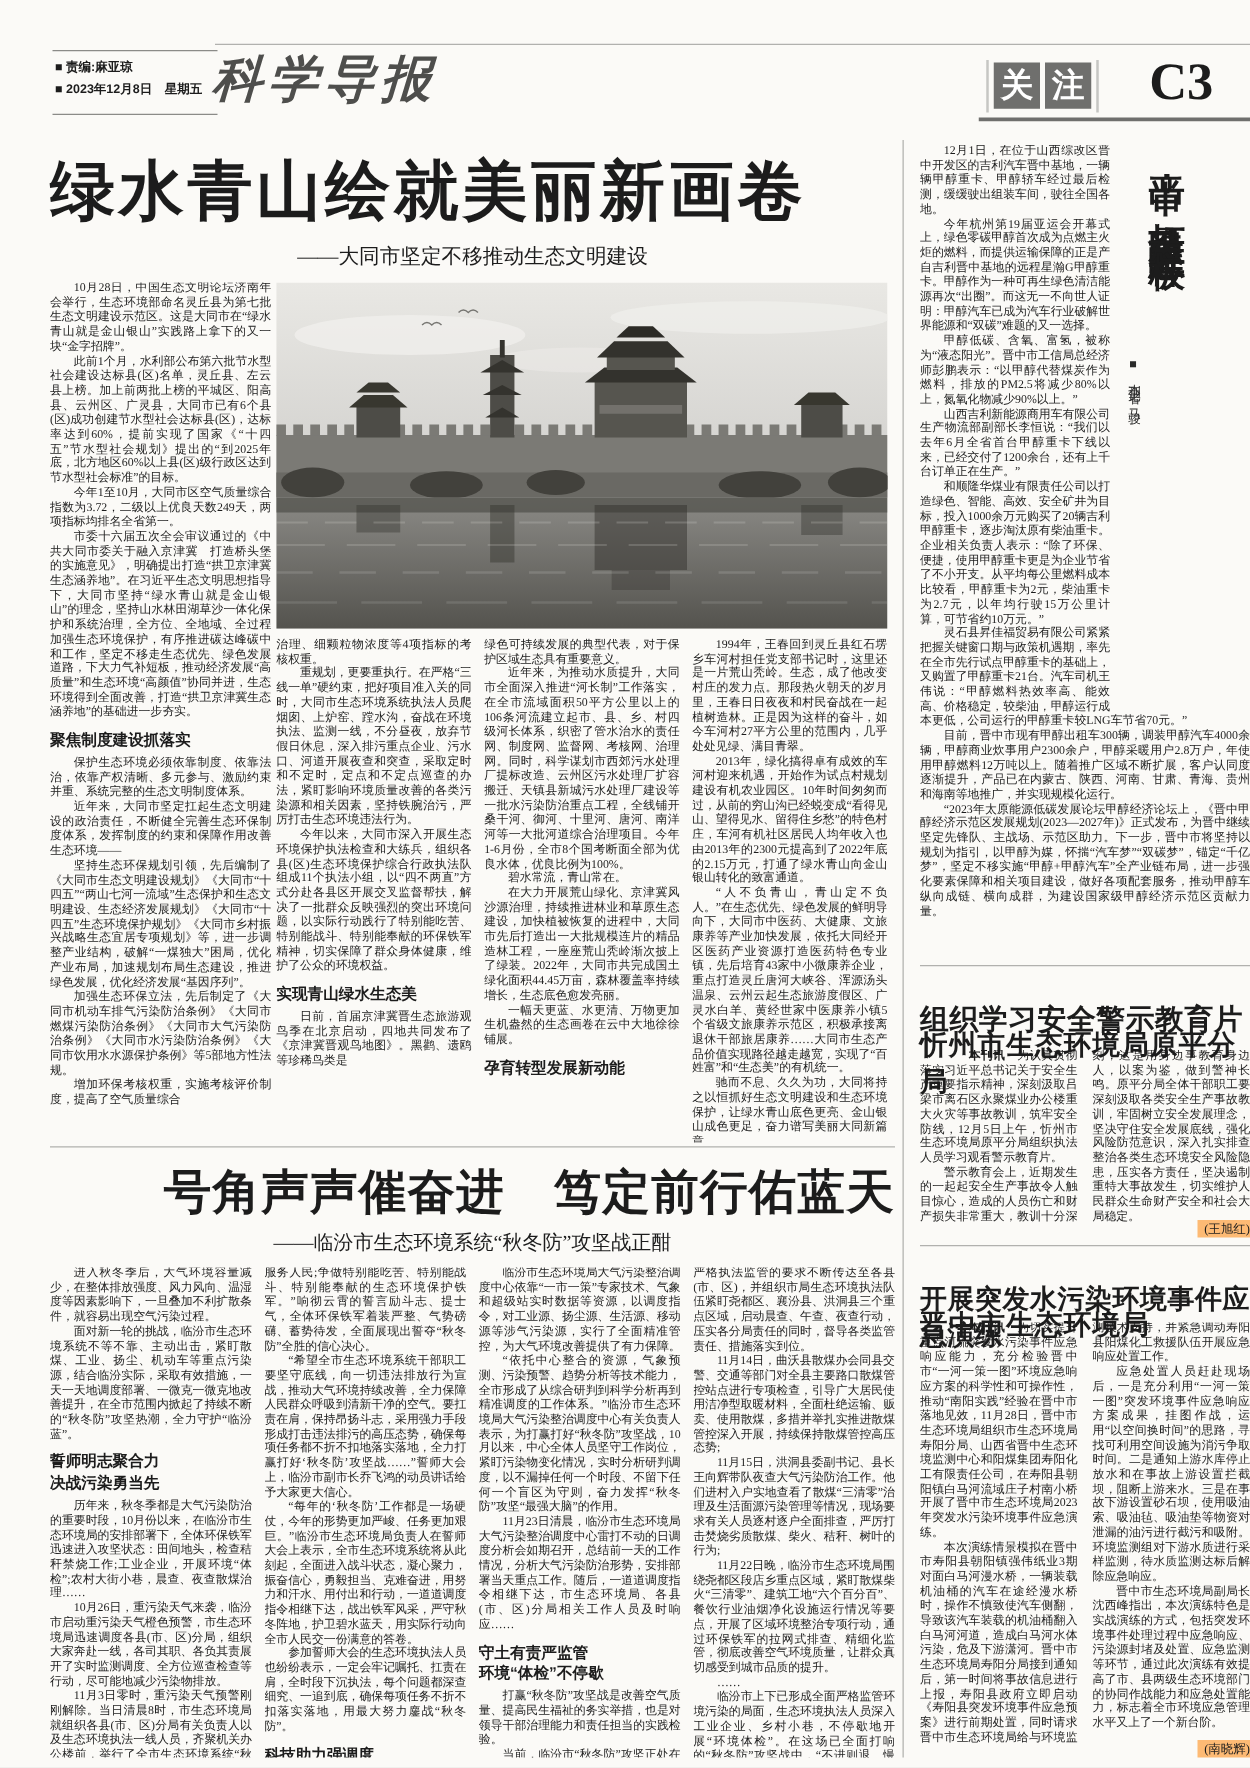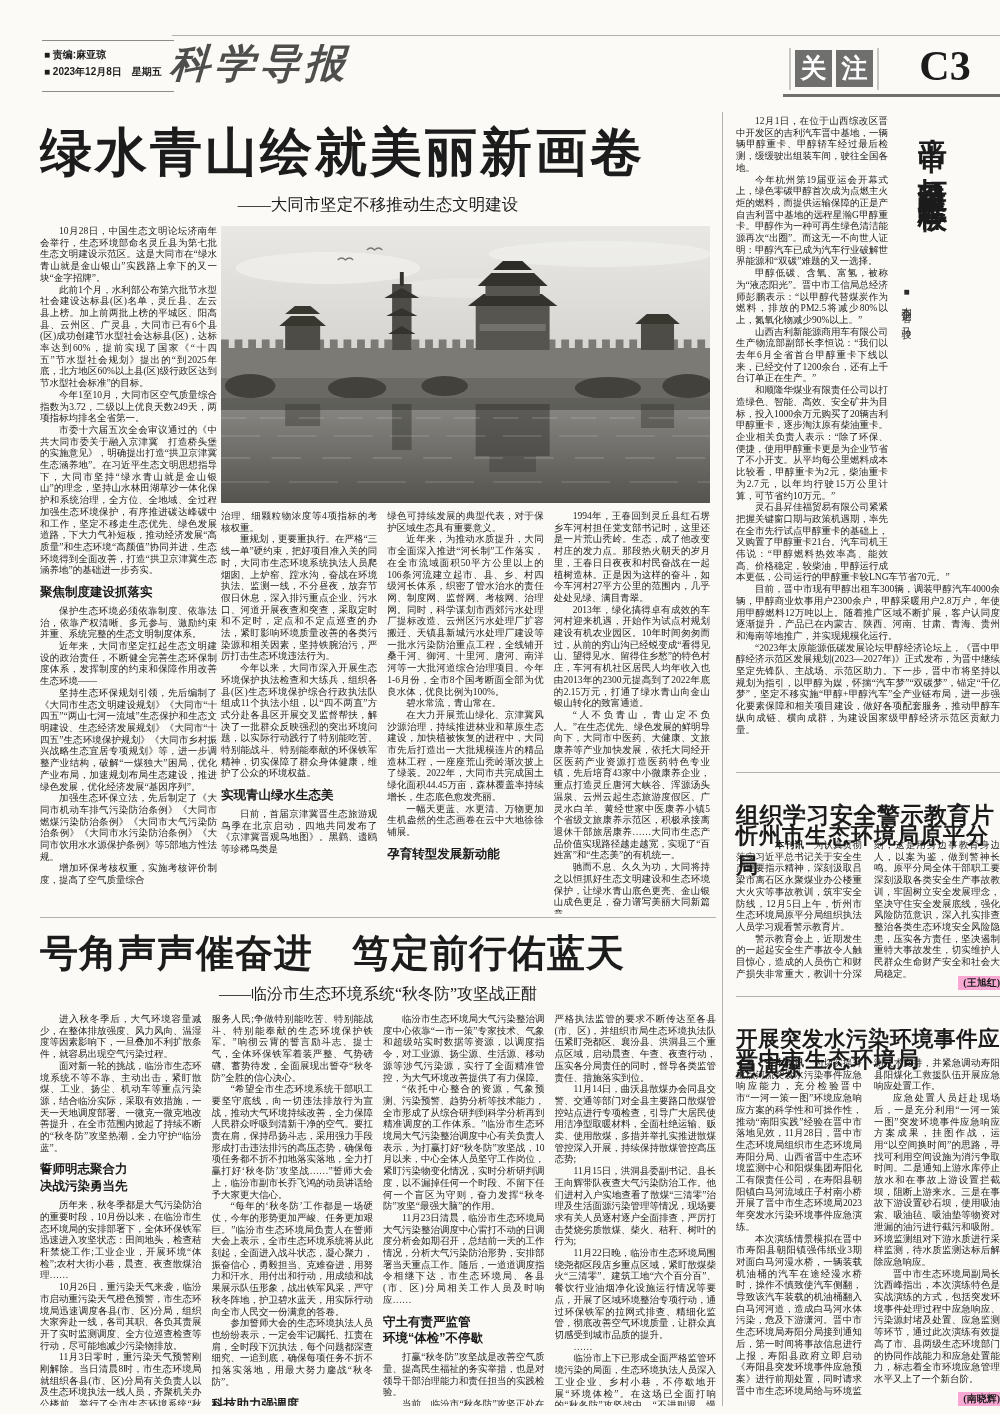--- a/index.html
+++ b/index.html
@@ -19,21 +19,21 @@
   .twocol{column-count:2;column-gap:12px;overflow:hidden;}
   .colbox{overflow:hidden;}
   .masthead{font-style:italic;font-weight:900;font-size:40px;letter-spacing:5px;color:#4e4e4c;
             font-family:"Liberation Serif",serif;transform:skewX(-3deg);}
   .tag-box{position:absolute;width:37px;height:37px;background:#6f6f6d;color:#fff;text-align:center;
            line-height:37px;font-size:26px;font-weight:bold;font-family:"Liberation Sans",sans-serif;}
   .vh-wrap{float:right;width:104px;height:438px;margin:2px 0 8px 8px;display:flex;}
   .v-byline{writing-mode:vertical-rl;font-size:10px;letter-spacing:2px;color:#2a2a2a;width:16px;margin-top:168px;}
   .v-head{writing-mode:vertical-rl;font-weight:900;font-size:29px;letter-spacing:3px;line-height:1.0;
           margin-left:6px;font-family:"Liberation Serif",serif;}
-  .sec-author{position:absolute;right:0;bottom:0;font-weight:bold;font-size:10px;background:#f9a8d4;padding-left:5px;margin-top:28px;}
+  .sec-author{position:absolute;right:0;bottom:0;font-weight:normal;font-size:10px;background:#fdba74;padding-left:5px;margin-top:28px;}
   b{font-weight:bold;margin-left:20px;}
 </style>
 </head>
 <body>
 
 <div class="page">
 
   <div class="rule" style="left:172px;top:35px;width:828px;height:1px;"></div>
   <div class="abs sans" style="left:42px;top:40px;width:132px;height:52px;border-top:1.5px solid #8b8b88;border-bottom:1.5px solid #8b8b88;padding:5px 0 0 2px;box-sizing:border-box;">
     <div style="font-size:10px;font-weight:bold;line-height:17px;">■ 责编:麻亚琼</div>
@@ -192,36 +192,36 @@
   <div class="abs" style="left:736px;top:1058px;width:264px;height:348px;">
     <div class="twocol body-txt" style="height:348px;">
         <p class="para"><b>本刊讯</b>　为切实提升重点河流突发水污染事件应急响应能力，充分检验晋中市“一河一策一图”环境应急响应方案的科学性和可操作性，推动“南阳实践”经验在晋中市落地见效，11月28日，晋中市生态环境局组织市生态环境局寿阳分局、山西省晋中生态环境监测中心和阳煤集团寿阳化工有限责任公司，在寿阳县朝阳镇白马河流域庄子村南小桥开展了晋中市生态环境局2023年突发水污染环境事件应急演练。</p>
         <p class="para">本次演练情景模拟在晋中市寿阳县朝阳镇强伟纸业3期对面白马河漫水桥，一辆装载机油桶的汽车在途经漫水桥时，操作不慎致使汽车侧翻，导致该汽车装载的机油桶翻入白马河河道，造成白马河水体污染，危及下游潇河。晋中市生态环境局寿阳分局接到通知后，第一时间将事故信息进行上报，寿阳县政府立即启动《寿阳县突发环境事件应急预案》进行前期处置，同时请求晋中市生态环境局给与环境监测技术支持，并紧急调动寿阳县阳煤化工救援队伍开展应急响应处置工作。</p>
         <p class="para">应急处置人员赶赴现场后，一是充分利用“一河一策一图”突发环境事件应急响应方案成果，挂图作战，运用“以空间换时间”的思路，寻找可利用空间设施为消污争取时间。二是通知上游水库停止放水和在事故上游设置拦截坝，阻断上游来水。三是在事故下游设置砂石坝，使用吸油索、吸油毡、吸油垫等物资对泄漏的油污进行截污和吸附。环境监测组对下游水质进行采样监测，待水质监测达标后解除应急响应。</p>
         <p class="para">晋中市生态环境局副局长沈西峰指出，本次演练特色是实战演练的方式，包括突发环境事件处理过程中应急响应、污染源封堵及处置、应急监测等环节，通过此次演练有效提高了市、县两级生态环境部门的协同作战能力和应急处置能力，标志着全市环境应急管理水平又上了一个新台阶。</p>
       </div>
     <span class="sec-author">(南晓辉)</span>
   </div>
 
-  <div class="abs" style="left:40px;top:928px;width:676px;text-align:left;font-weight:900;font-size:38px;letter-spacing:1px;font-family:'Liberation Serif',serif;">号角声声催奋进　笃定前行佑蓝天</div>
+  <div class="abs" style="left:40px;top:928px;width:676px;text-align:right;font-weight:900;font-size:38px;letter-spacing:1px;font-family:'Liberation Serif',serif;">号角声声催奋进　笃定前行佑蓝天</div>
   <div class="abs" style="left:40px;top:984px;width:676px;text-align:center;font-size:16px;">——临汾市生态环境系统“秋冬防”攻坚战正酣</div>
   <div class="abs" style="left:40px;top:1014px;width:676px;height:392px;display:flex;gap:10px;">
     <div class="colbox body-txt" style="flex:1;">
         <p class="para">进入秋冬季后，大气环境容量减少，在整体排放强度、风力风向、温湿度等因素影响下，一旦叠加不利扩散条件，就容易出现空气污染过程。</p>
         <p class="para">面对新一轮的挑战，临汾市生态环境系统不等不靠、主动出击，紧盯散煤、工业、扬尘、机动车等重点污染源，结合临汾实际，采取有效措施，一天一天地调度部署、一微克一微克地改善提升，在全市范围内掀起了持续不断的“秋冬防”攻坚热潮，全力守护“临汾蓝”。</p>
         <h4 class="sub-head">誓师明志聚合力
 决战污染勇当先</h4>
         <p class="para">历年来，秋冬季都是大气污染防治的重要时段，10月份以来，在临汾市生态环境局的安排部署下，全体环保铁军迅速进入攻坚状态：田间地头，检查秸秆禁烧工作;工业企业，开展环境“体检”;农村大街小巷，晨查、夜查散煤治理……</p>
         <p class="para">10月26日，重污染天气来袭，临汾市启动重污染天气橙色预警，市生态环境局迅速调度各县(市、区)分局，组织大家奔赴一线，各司其职、各负其责展开了实时监测调度、全方位巡查检查等行动，尽可能地减少污染物排放。</p>
         <p class="para">11月3日零时，重污染天气预警刚刚解除。当日清晨8时，市生态环境局就组织各县(市、区)分局有关负责人以及生态环境执法一线人员，齐聚机关办公楼前，举行了全市生态环境系统“秋冬防”攻坚誓师大会。</p>
       </div>
     <div class="colbox body-txt" style="flex:1;">
         <p class="para cont">服务人民;争做特别能吃苦、特别能战斗、特别能奉献的生态环境保护铁军。”响彻云霄的誓言励斗志、提士气，全体环保铁军着装严整、气势磅礴、蓄势待发，全面展现出誓夺“秋冬防”全胜的信心决心。</p>
         <p class="para">“希望全市生态环境系统干部职工要坚守底线，向一切违法排放行为宣战，推动大气环境持续改善，全力保障人民群众呼吸到清新干净的空气。要扛责在肩，保持昂扬斗志，采用强力手段形成打击违法排污的高压态势，确保每项任务都不折不扣地落实落地，全力打赢打好‘秋冬防’攻坚战……”誓师大会上，临汾市副市长乔飞鸿的动员讲话给予大家更大信心。</p>
-        <p class="para">“每年的‘秋冬防’工作都是一场硬仗，今年的形势更加严峻、任务更加艰巨。”临汾市生态环境局负责人在誓师大会上表示，全市生态环境系统将从此刻起，全面进入战斗状态，凝心聚力，振奋信心，勇毅担当、克难奋进，用努力和汗水、用付出和行动，用成绩和战果展示队伍形象，战出铁军风采，严守秋冬阵地，护卫碧水蓝天，用实际行动向全市人民交一份满意的答卷。</p>
+        <p class="para">“每年的‘秋冬防’工作都是一场硬仗，今年的形势更加严峻、任务更加艰巨。”临汾市生态环境局负责人在誓师大会上表示，全市生态环境系统将从此刻起，全面进入战斗状态，凝心聚力，振奋信心，勇毅担当、克难奋进，用努力和汗水、用付出和行动，一道道调度指令相继下达，战出铁军风采，严守秋冬阵地，护卫碧水蓝天，用实际行动向全市人民交一份满意的答卷。</p>
         <p class="para">参加誓师大会的生态环境执法人员也纷纷表示，一定会牢记嘱托、扛责在肩，全时段下沉执法，每个问题都深查细究、一追到底，确保每项任务不折不扣落实落地，用最大努力鏖战“秋冬防”。</p>
         <h4 class="sub-head">科技助力强调度
 精准治污全覆盖</h4>
       </div>
     <div class="colbox body-txt" style="flex:1;">
         <p class="para">临汾市生态环境局大气污染整治调度中心依靠“一市一策”专家技术、气象和超级站实时数据等资源，以调度指令，对工业源、扬尘源、生活源、移动源等涉气污染源，实行了全面精准管控，为大气环境改善提供了有力保障。</p>
         <p class="para">“依托中心整合的资源，气象预测、污染预警、趋势分析等技术能力，全市形成了从综合研判到科学分析再到精准调度的工作体系。”临汾市生态环境局大气污染整治调度中心有关负责人表示，为打赢打好“秋冬防”攻坚战，10月以来，中心全体人员坚守工作岗位，紧盯污染物变化情况，实时分析研判调度，以不漏掉任何一个时段、不留下任何一个盲区为守则，奋力发挥“秋冬防”攻坚“最强大脑”的作用。</p>
         <p class="para">11月23日清晨，临汾市生态环境局大气污染整治调度中心雷打不动的日调度分析会如期召开，总结前一天的工作情况，分析大气污染防治形势，安排部署当天重点工作。随后，一道道调度指令相继下达，市生态环境局、各县(市、区)分局相关工作人员及时响应……</p>
         <h4 class="sub-head">守土有责严监管
 环境“体检”不停歇</h4>

